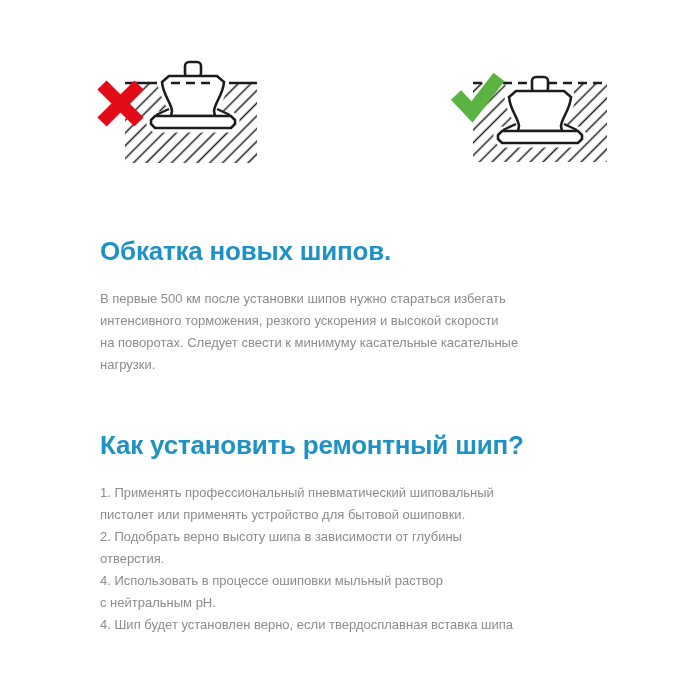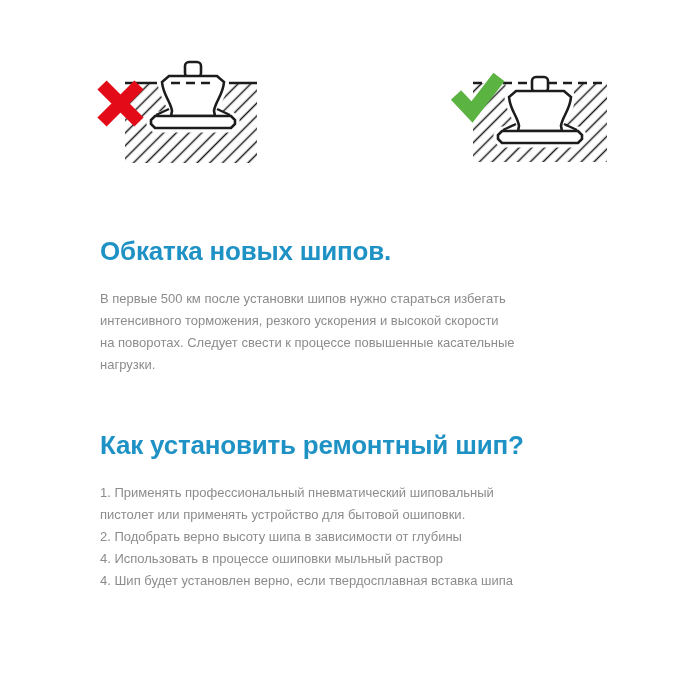--- a/index.html
+++ b/index.html
@@ -99,26 +99,28 @@
       <g>
         <path d="M16,40 L32,57 L59,22" fill="none" style="stroke:var(--check_green,#5bb441)" stroke-width="14" stroke-linejoin="miter"></path>
       </g>
     </svg>
   </figure>
 
   <section class="sec sec-1">
     <h2>Обкатка новых шипов.</h2>
     <div class="tline">В первые 500 км после установки шипов нужно стараться избегать</div>
     <div class="tline">интенсивного торможения, резкого ускорения и высокой скорости</div>
-    <div class="tline">на поворотах. Следует свести к процессе повышенные касательные</div>
+    <div class="tline">на поворотах. Следует свести к минимуму касательные касательные</div>
     <div class="tline">нагрузки.</div>
   </section>
 
   <section class="sec sec-2">
     <h2>Как установить ремонтный шип?</h2>
     <div class="tline">1. Применять профессиональный пневматический шиповальный</div>
     <div class="tline">пистолет или применять устройство для бытовой ошиповки.</div>
     <div class="tline">2. Подобрать верно высоту шипа в зависимости от глубины</div>
+    <div class="tline">отверстия.</div>
     <div class="tline">4. Использовать в процессе ошиповки мыльный раствор</div>
+    <div class="tline">с нейтральным pH.</div>
     <div class="tline">4. Шип будет установлен верно, если твердосплавная вставка шипа</div>
   </section>
 
 </div>
 
 </body></html>

